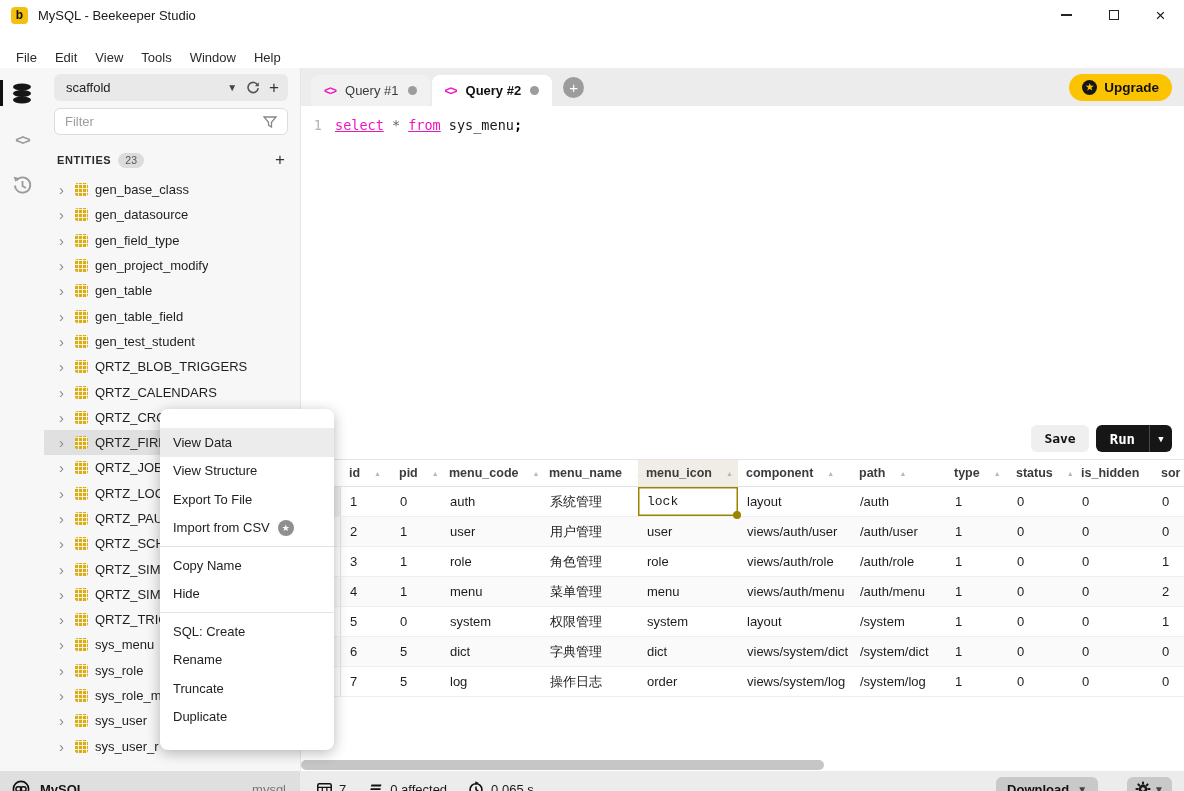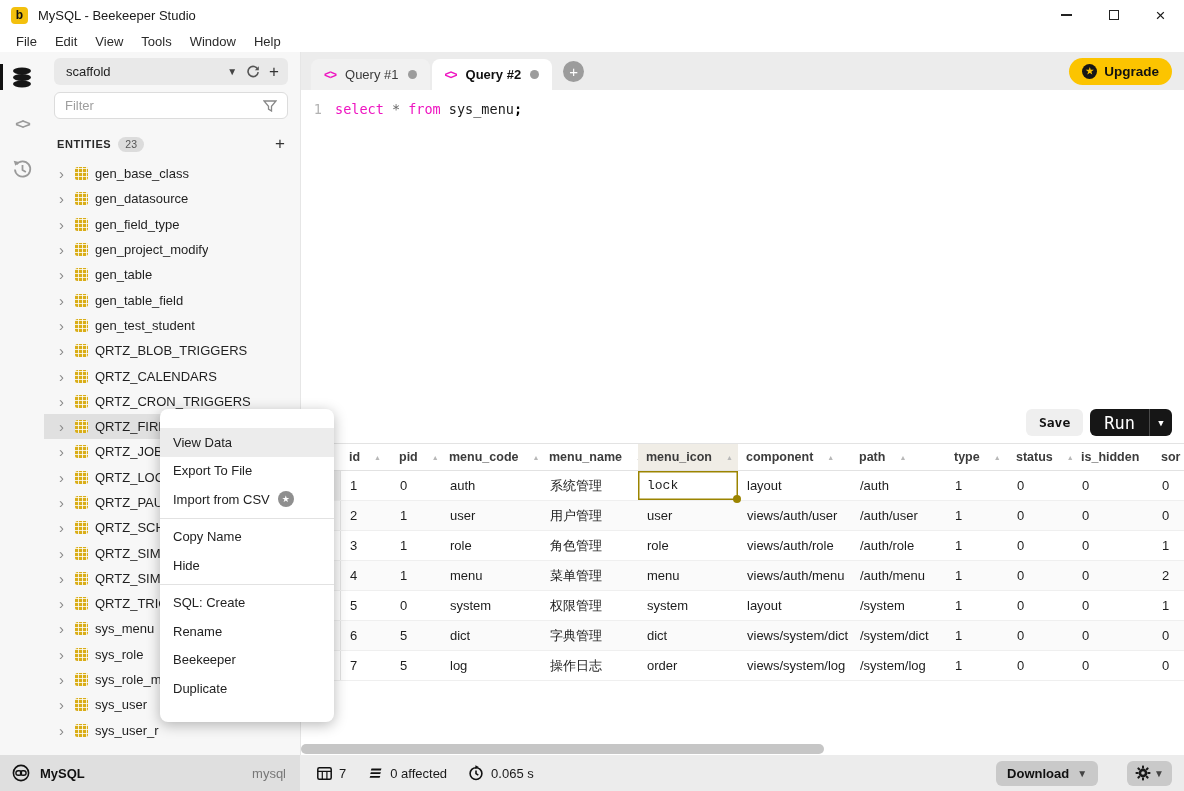--- a/index.html
+++ b/index.html
@@ -17,21 +17,21 @@
   .titlebar{height:30px;display:flex;align-items:center;padding-left:11px;background:#fff;}
   .logo{width:17px;height:17px;background:#f3c00d;border-radius:4px;display:flex;align-items:center;justify-content:center;font-weight:bold;font-size:12px;color:#111;margin-right:10px;}
   .title{font-size:13px;color:#1a1a1a;}
   .wc{margin-left:auto;display:flex;height:30px;}
   .wc-btn{width:47px;display:flex;align-items:center;justify-content:center;color:#1a1a1a;cursor:default;}
   .ic-min{width:11px;height:1.4px;background:#222;display:inline-block;}
   .ic-max{width:10px;height:10px;border:1.3px solid #222;display:inline-block;}
   .ic-close{font-size:17px;line-height:1;}
 
   
-  .menubar{height:22px;display:flex;align-items:center;padding-left:7px;background:#fff;}
+  .menubar{height:22px;display:flex;align-items:center;padding-left:7px;background:#fff;margin-top:16px;}
   .mb-item{padding:0 9px;font-size:13px;color:#2a2a2a;}
 
   
   .app{display:flex;height:703px;position:relative;}
 
   .activity{width:44px;background:var(--side-bg);display:flex;flex-direction:column;align-items:center;padding-top:8px;}
   .act-item{width:44px;height:34px;display:flex;align-items:center;justify-content:center;position:relative;margin-bottom:12px;}
   .act-item.active::before{content:"";position:absolute;left:0;top:4px;width:3px;height:26px;background:#111;}
   .code-glyph{font-size:15px;font-weight:bold;color:#9a9a9a;letter-spacing:-2px;}
 
@@ -66,27 +66,27 @@
   .tab-code{color:var(--magenta);font-weight:bold;font-size:12px;letter-spacing:-1px;}
   .tab-dot{width:9px;height:9px;border-radius:50%;background:#9c9c9c;}
   .newtab{width:21px;height:21px;border-radius:50%;background:#9c9c9c;color:#fff;display:flex;align-items:center;justify-content:center;font-size:15px;align-self:center;margin-left:9px;}
   .upgrade{margin-left:auto;align-self:center;margin-right:12px;background:var(--yellow);border-radius:14px;height:27px;display:flex;align-items:center;gap:7px;padding:0 13px;font-size:13.5px;font-weight:bold;color:#111;}
   .up-star{width:15px;height:15px;border-radius:50%;background:#161616;color:var(--yellow);font-size:9px;display:flex;align-items:center;justify-content:center;}
 
   .editor{height:353px;position:relative;background:#fff;font-family:"DejaVu Sans Mono","Liberation Mono",monospace;}
   .code-line{display:flex;padding-top:11px;}
   .gutter{width:34px;text-align:right;color:#b3b3b3;font-size:13.5px;padding-right:13px;flex:0 0 34px;}
   .code{font-size:13.5px;color:#1a1a1a;white-space:pre;}
-  .tok-kw{color:var(--magenta);}
+  .tok-kw{color:var(--magenta);text-decoration:underline;}
   .tok-op{color:#666;}
   .tok-sc{font-weight:bold;color:#000;}
   .editor-actions{position:absolute;right:12px;bottom:7px;display:flex;gap:7px;}
   .btn-save{background:#efefef;border-radius:6px;height:27px;padding:0 13px;font-size:13px;font-weight:bold;color:#111;display:flex;align-items:center;}
   .btn-run{background:#161616;border-radius:6px;height:27px;display:flex;align-items:center;color:#fff;overflow:hidden;}
-  .run-label{padding:0 14px;font-size:17px;font-weight:normal;}
+  .run-label{padding:0 14px;font-size:14px;font-weight:bold;}
   .run-sep{width:1px;align-self:stretch;background:#4a4a4a;}
   .run-caret{width:22px;text-align:center;font-size:9px;}
 
   .results{flex:1;position:relative;border-top:1px solid #e3e3e3;overflow:hidden;background:#fff;}
   .rhead{display:flex;height:27px;align-items:stretch;font-size:12.5px;color:#3c3c3c;font-weight:bold;border-bottom:1px solid #e2e2e2;}
   .hcell{display:flex;align-items:center;gap:14px;padding-left:8px;overflow:hidden;}
   .hcell.highlight{background:#f0ede6;}
   .hgutter{flex:0 0 40px;}
   .sort{font-size:7px;color:#b8b8b8;}
   .rrow{display:flex;height:30px;font-size:13px;color:#1d1d1d;border-bottom:1px solid #efefef;}
@@ -557,20 +557,23 @@
       <span class="caret">▼</span>
     </div>
   </div>
 </div>
 
 <div class="ctx" id="ctxmenu">
     <div class="ctx-item hl">
       <span>View Data</span>
     </div>
     <div class="ctx-item">
+      <span>View Structure</span>
+    </div>
+    <div class="ctx-item">
       <span>Export To File</span>
     </div>
     <div class="ctx-item">
       <span>Import from CSV</span>
       <span class="ctx-star">★</span>
     </div>
     <div class="ctx-sep"></div>
     <div class="ctx-item">
       <span>Copy Name</span>
     </div>
@@ -578,18 +581,18 @@
       <span>Hide</span>
     </div>
     <div class="ctx-sep"></div>
     <div class="ctx-item">
       <span>SQL: Create</span>
     </div>
     <div class="ctx-item">
       <span>Rename</span>
     </div>
     <div class="ctx-item">
-      <span>Beekeeper</span>
+      <span>Truncate</span>
     </div>
     <div class="ctx-item">
       <span>Duplicate</span>
     </div>
   </div>
 
 </body></html>

